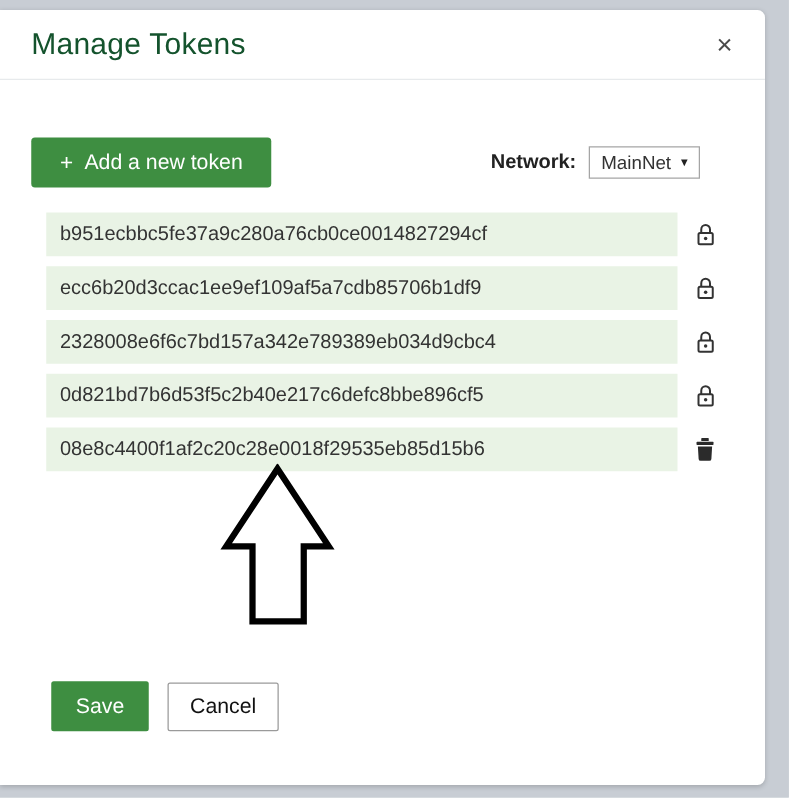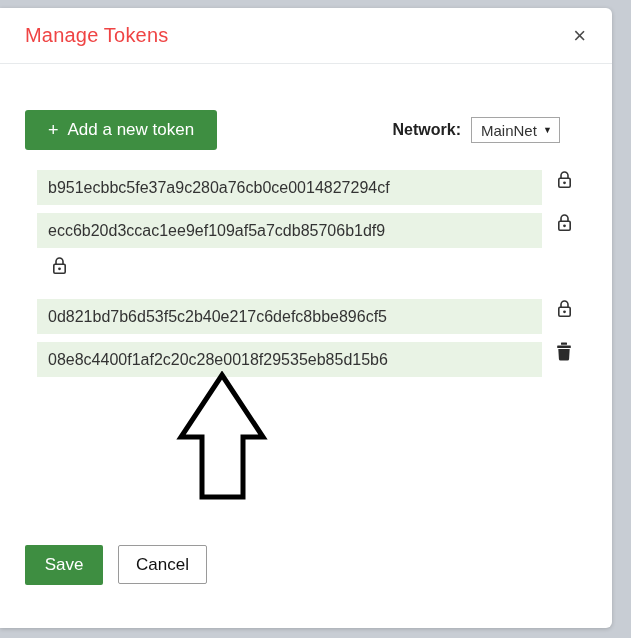--- a/index.html
+++ b/index.html
@@ -20,22 +20,22 @@
   }
   .modal-header {
     height: 56px;
     display: flex;
     align-items: center;
     justify-content: space-between;
     padding: 0 22px 0 25px;
     border-bottom: 1px solid #e7eaec;
   }
   .modal-title {
-    font-size: 20px;
-    color: #ef4444;
+    font-size: 24px;
+    color: #14532d;
     letter-spacing: 0.2px;
   }
   .close-btn {
     background: none; border: none;
     font-size: 22px; line-height: 1;
     color: #4a4a4a;
     cursor: pointer;
     padding: 2px 4px;
   }
   .modal-body {
@@ -83,21 +83,21 @@
     justify-content: space-between;
     padding: 0 7px 0 9px;
     font-size: 15px;
     color: #333;
     cursor: pointer;
   }
   .network-select .chev { font-size: 9px; color: #222; }
   .token-list { margin-top: 20px; }
   .token-row {
     display: flex;
-    align-items: flex-start;
+    align-items: center;
     height: 35px;
     margin-bottom: 8px;
     padding-left: 12px;
   }
   .token-value {
     width: 505px; height: 35px;
     background: #e9f3e5;
     display: flex;
     align-items: center;
     padding-left: 11px;
@@ -117,23 +117,23 @@
   }
   .arrow-annotation {
     position: absolute;
     left: 175px; top: 371px;
     width: 95px; height: 130px;
     z-index: 5;
     pointer-events: none;
   }
   .modal-footer {
     position: absolute;
-    left: 25px; bottom: 43px;
-    display: flex;
-    align-items: flex-start;
+    left: 41px; bottom: 43px;
+    display: flex;
+    align-items: center;
   }
   .btn-save {
     width: 78px; height: 40px;
     background: #3e8e41;
     color: #ffffff;
     border: none;
     border-radius: 2px;
     font-size: 17px;
     font-family: "Liberation Sans", sans-serif;
     cursor: pointer;
@@ -200,20 +200,21 @@
             <svg width="17" height="19" viewBox="0 0 17 19">
               <path d="M5 8.5 V5.5 a3.5 3.5 0 0 1 7 0 V8.5" fill="none" stroke="#333" stroke-width="1.6"></path>
               <rect x="2.8" y="8.3" width="11.4" height="9" rx="1.2" fill="none" stroke="#333" stroke-width="1.6"></rect>
               <circle cx="8.5" cy="12.8" r="1.4" fill="#333"></circle>
             </svg>
           </button>
 
         </div>
       </div>
         <div class="token-row">
+        <div class="token-value">2328008e6f6c7bd157a342e789389eb034d9cbc4</div>
         <div class="token-action">
           <button class="icon-btn">
             <svg width="17" height="19" viewBox="0 0 17 19">
               <path d="M5 8.5 V5.5 a3.5 3.5 0 0 1 7 0 V8.5" fill="none" stroke="#333" stroke-width="1.6"></path>
               <rect x="2.8" y="8.3" width="11.4" height="9" rx="1.2" fill="none" stroke="#333" stroke-width="1.6"></rect>
               <circle cx="8.5" cy="12.8" r="1.4" fill="#333"></circle>
             </svg>
           </button>
 
         </div>

